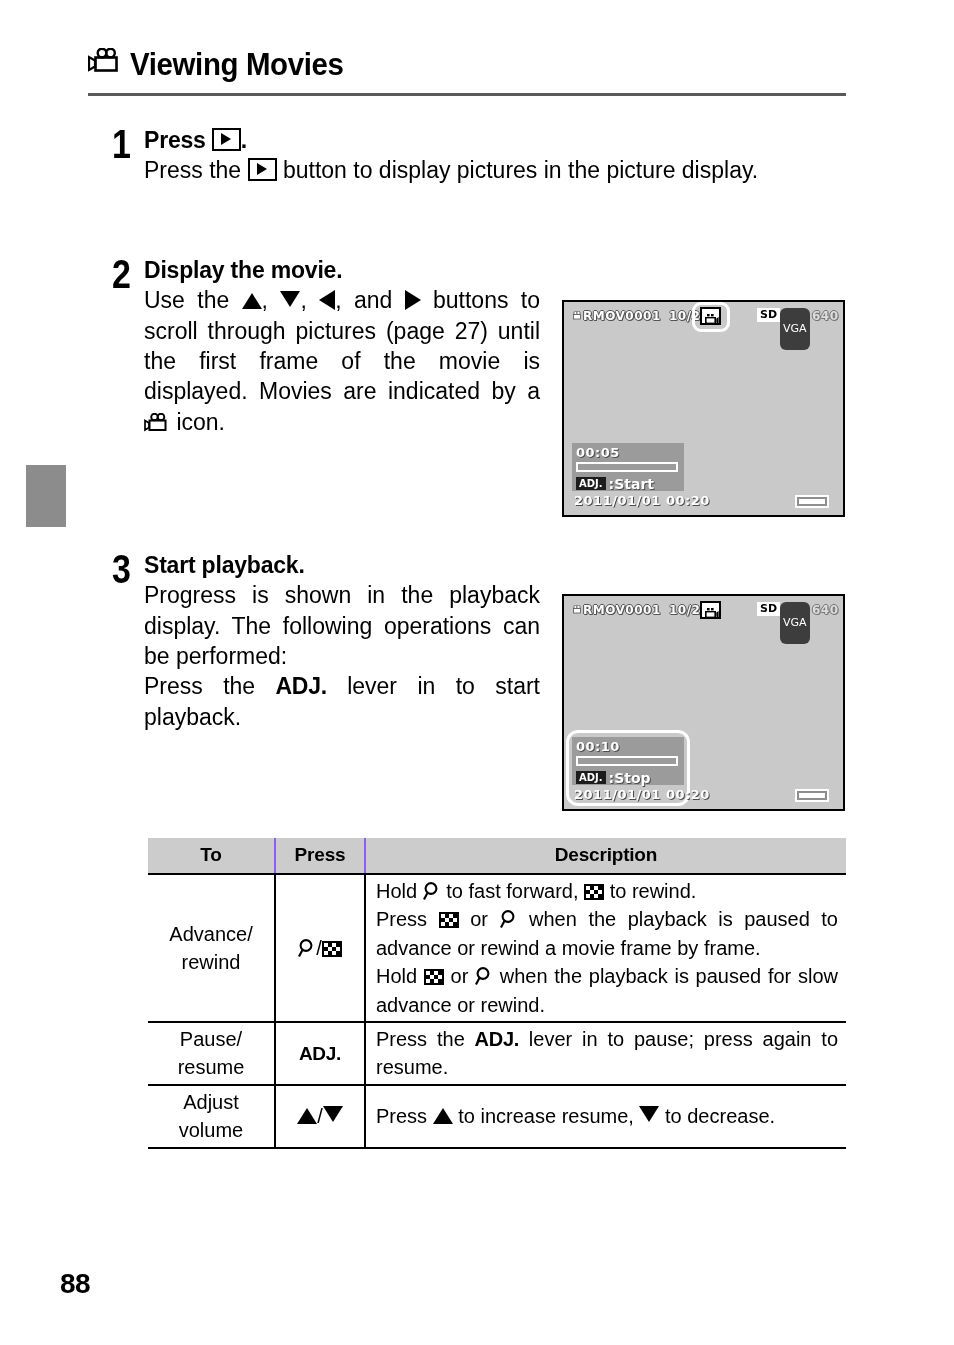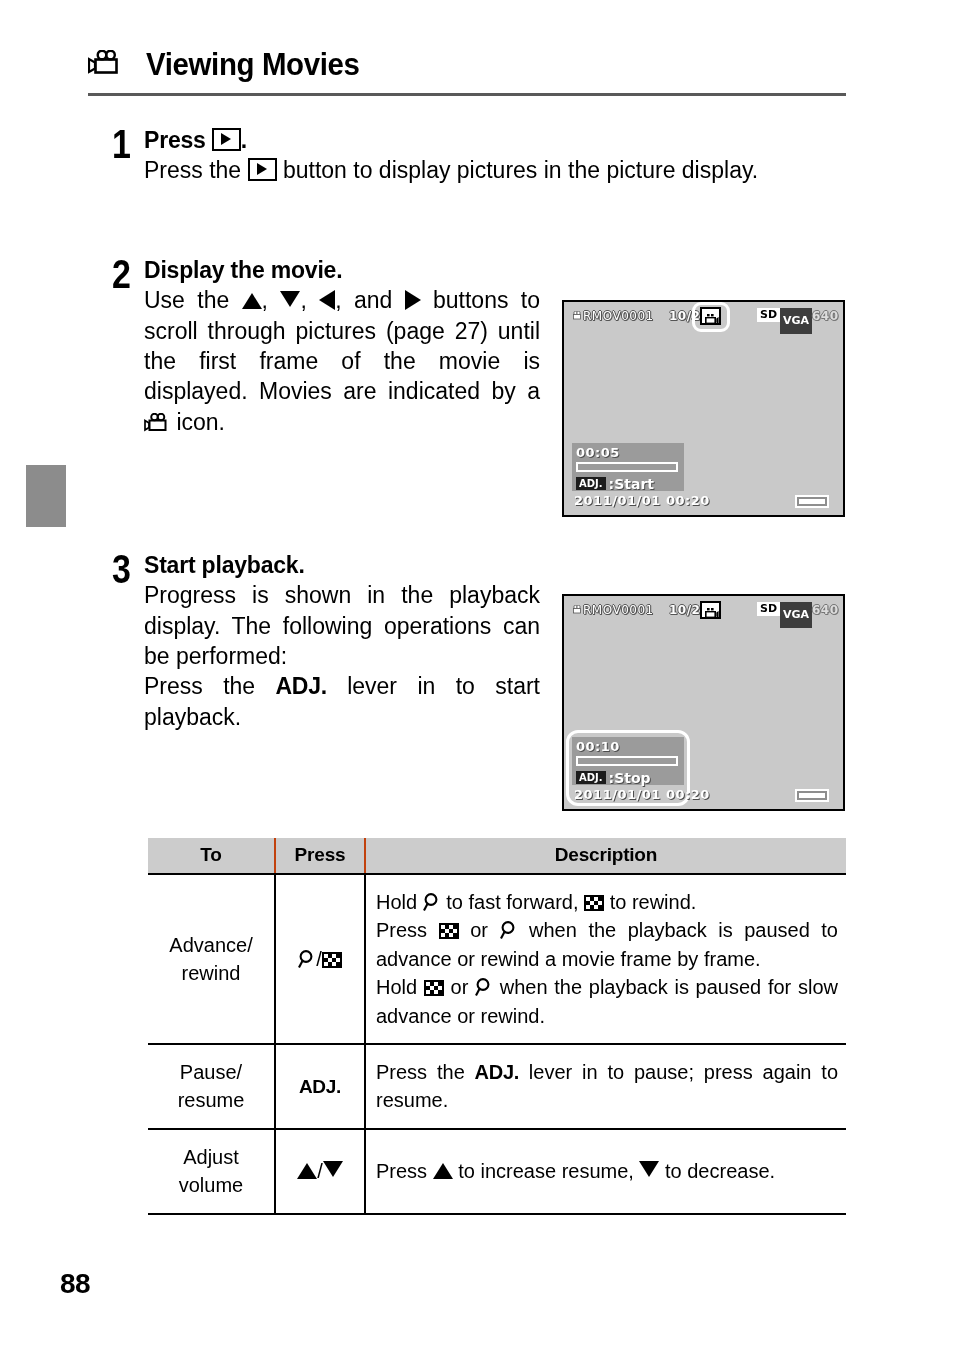--- a/index.html
+++ b/index.html
@@ -29,22 +29,22 @@
   
   .page-header {
     position: absolute;
     left: 88px;
     top: 48px;
     width: 760px;
     height: 48px;
   }
   .header-row {
     display: flex;
-    align-items: center;
-    gap: 24px;
+    align-items: flex-start;
+    gap: 8px;
   }
   .movie-icon-head {
     display: inline-block;
     width: 34px;
     height: 26px;
     position: relative;
     flex: 0 0 auto;
     margin-bottom: 2px;
   }
   .page-title {
@@ -156,21 +156,21 @@
   .scr-top {
     position: absolute;
     left: 0; top: 5px;
     width: 100%;
     height: 22px;
   }
   .scr-filename {
     position: absolute;
     left: 8px; top: 2px;
     font-size: 12px;
-    font-weight: normal;
+    font-weight: bold;
     color: #ffffff;
     text-shadow: 1px 1px 0 #555, -1px 0 0 #555, 0 -1px 0 #555, 1px 0 0 #555, 0 1px 0 #555;
     letter-spacing: 0.5px;
     font-family: "DejaVu Sans", sans-serif;
   }
   .scr-filename .film {
     display: inline-block;
     width: 10px; height: 9px;
     margin-right: 1px;
     vertical-align: 0px;
@@ -216,24 +216,25 @@
     padding: 1px 3px;
     font-family: "DejaVu Sans", sans-serif;
     line-height: 12px;
   }
   .scr-vga {
     position: absolute;
     left: 216px; top: 1px;
     background: #3d3d3d;
     color: #ffffff;
     font-size: 11px;
-    font-weight: bold;
-    padding: 7px 3px;
+    font-weight: normal;
+    padding: 15px 3px;
     font-family: "DejaVu Sans", sans-serif;
     line-height: 12px;
+    border-radius: 6px;
   }
   .scr-res {
     position: absolute;
     left: 248px; top: 2px;
     font-size: 12px;
     font-weight: bold;
     color: #dddddd;
     text-shadow: 1px 1px 0 #777, -1px 0 0 #777, 0 -1px 0 #777, 1px 0 0 #777, 0 1px 0 #777;
     font-family: "DejaVu Sans", sans-serif;
     letter-spacing: 0.5px;
@@ -338,37 +339,37 @@
     background: #cccccc;
     font-weight: bold;
     font-size: 19px;
     font-family: "Liberation Sans Narrow", "Liberation Sans", sans-serif;
     padding: 6px 0 7px 0;
     border-bottom: 2px solid #000;
     letter-spacing: -0.2px;
   }
   .tbl td {
     border-bottom: 2px solid #000;
-    padding: 13px 8px;
+    padding: 2px 8px;
     vertical-align: middle;
     font-size: 20px;
     line-height: 1.42;
   }
   .tbl .c-to {
     width: 110px;
     text-align: center;
     border-right: 2px solid #000;
   }
   .tbl .c-press {
     width: 72px;
     text-align: center;
     border-right: 2px solid #000;
   }
   .tbl .c-desc { text-align: justify; text-align-last: left; padding-left: 10px;}
-  .tbl thead th.c-to, .tbl thead th.c-press { border-right: 2px solid #c2410c; }
+  .tbl thead th.c-to, .tbl thead th.c-press { border-right: 2px solid #8b5cf6; }
   .tbl tr.last td { border-bottom: 2px solid #000; }
   .press-adj {
     font-weight: bold;
     font-size: 19px;
     font-family: "Liberation Sans Narrow", "Liberation Sans", sans-serif;
     letter-spacing: -0.3px;
   }
 
   
   .page-num {

